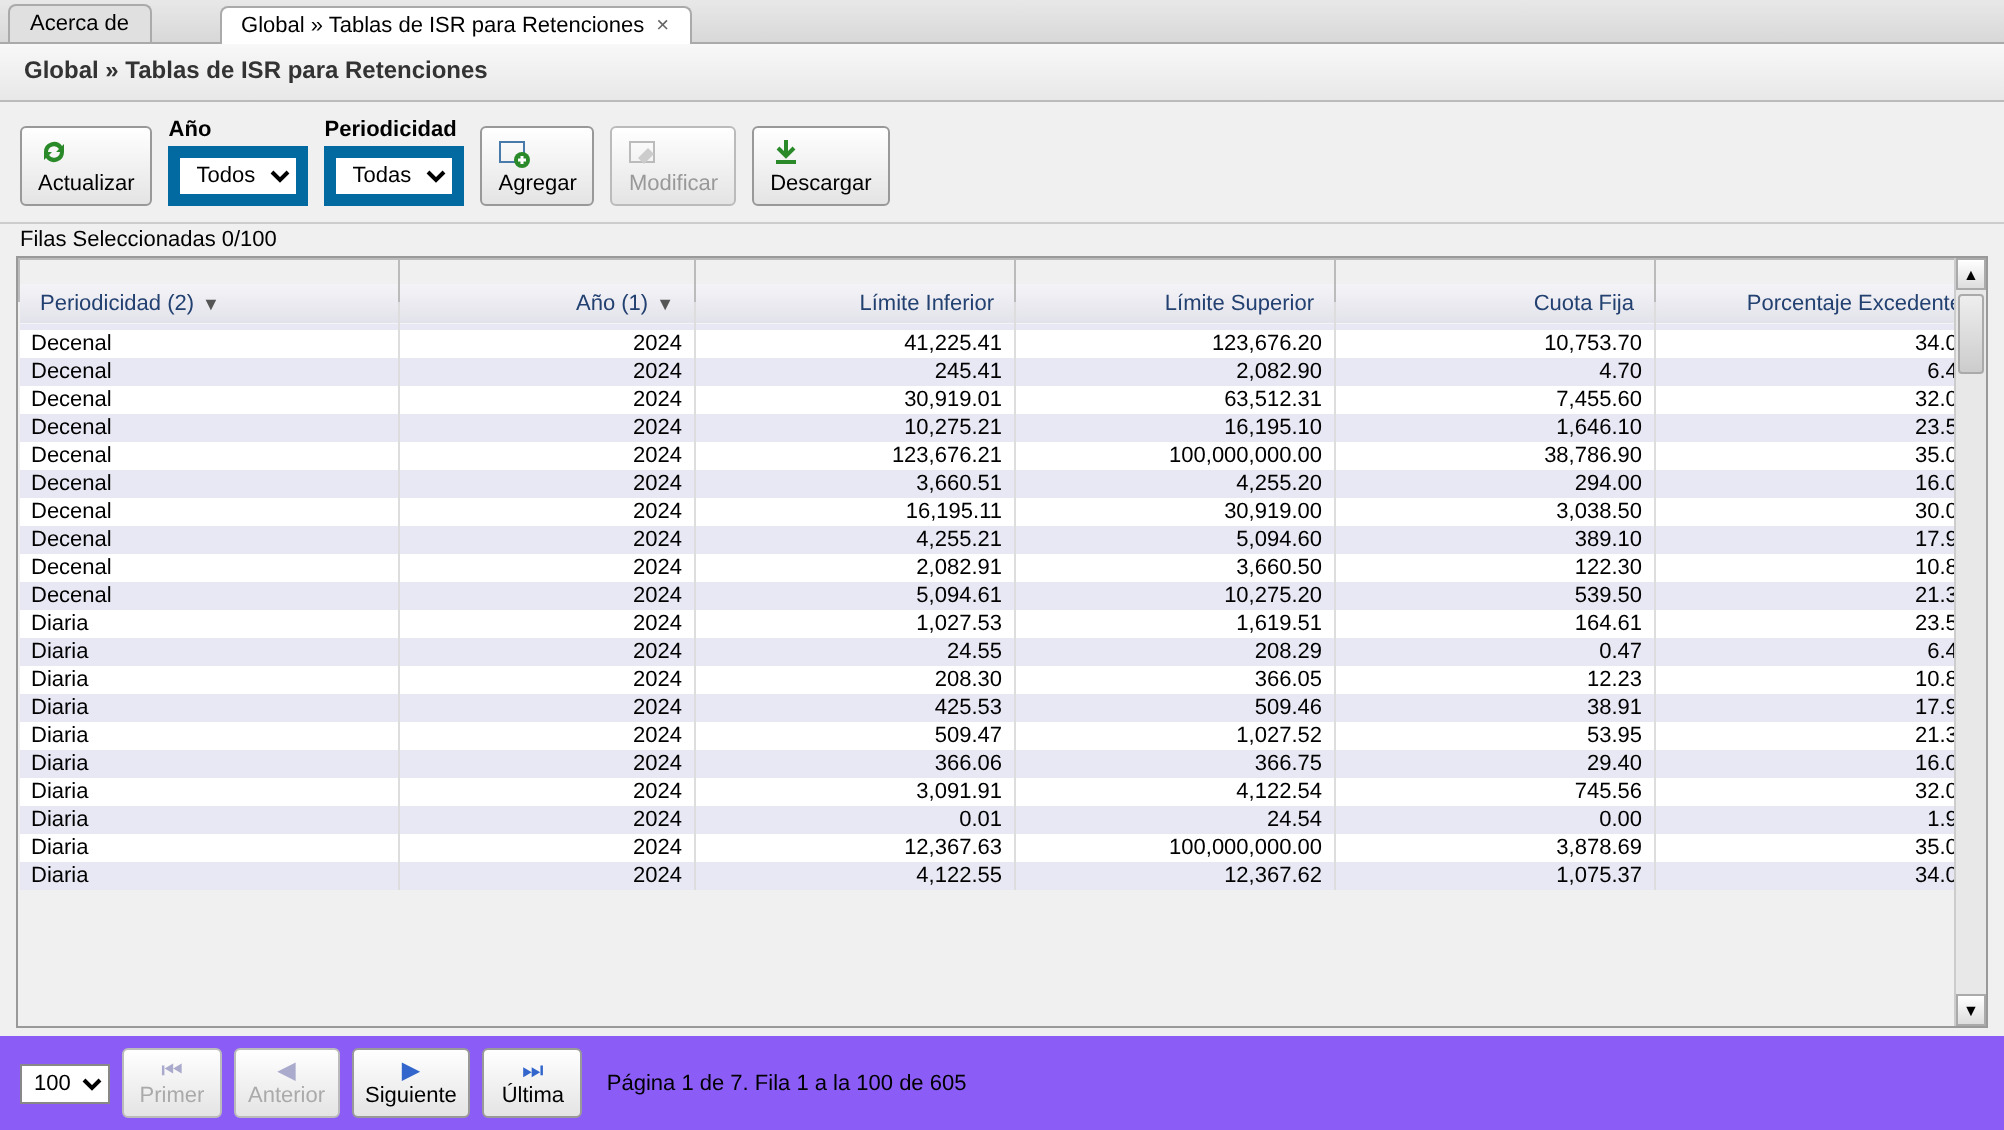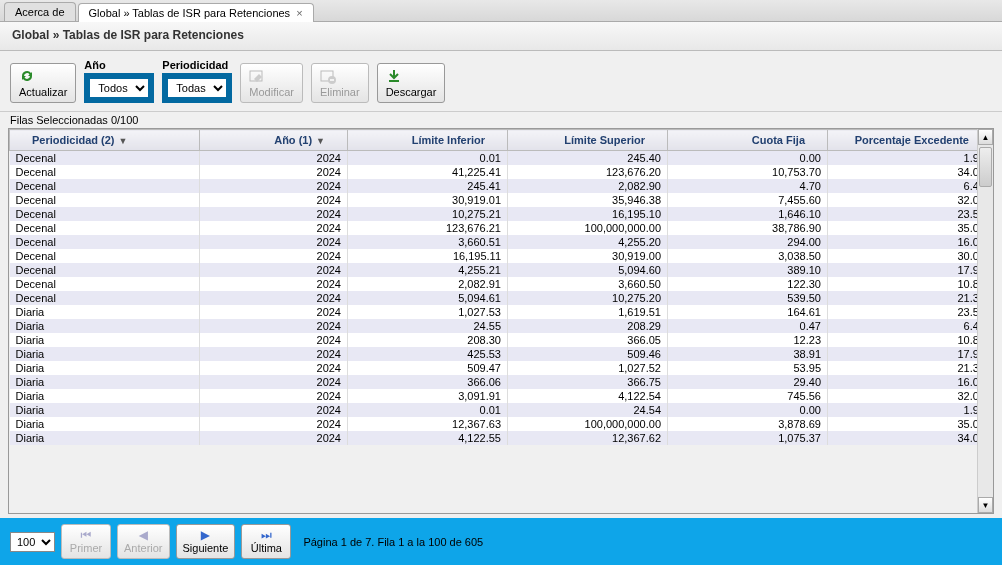--- a/index.html
+++ b/index.html
@@ -15,20 +15,21 @@
   display: flex;
   flex-direction: column;
 }
 .tabs {
   display: flex;
   background: linear-gradient(#e8e8e8,#d8d8d8);
   border-bottom: 1px solid #aaa;
   padding: 0 4px;
   height: 22px;
   align-items: flex-end;
+  gap: 32px;
 }
 .tab {
   padding: 3px 10px;
   border: 1px solid #aaa;
   border-bottom: none;
   background: #e0e0e0;
   margin-right: 2px;
   border-radius: 4px 4px 0 0;
   font-size: 11px;
   display: flex;
@@ -90,27 +91,27 @@
   overflow: hidden;
   margin: 0 8px 4px 8px;
   border: 1px solid #999;
   display: flex;
 }
 .grid { flex: 1; overflow-y: auto; overflow-x: hidden; }
 table { width: 100%; border-collapse: collapse; table-layout: fixed; }
 th {
   background: linear-gradient(#f4f4f8,#e2e2ea);
   border: 1px solid #bbb;
-  padding: 4px 22px;
-  font-size: 11px;
-  font-weight: bold;
+  padding: 4px 10px;
+  font-size: 11px;
+  font-weight: normal;
   color: #224070;
   text-align: center;
   position: sticky;
-  top: 0;
+  top: 12px;
 }
 th .sort { font-size: 9px; color: #555; margin-left: 4px; }
 td {
   border-right: 1px solid #ddd;
   padding: 1px 6px;
   font-size: 11px;
   white-space: nowrap;
   overflow: hidden;
 }
 tr:nth-child(odd) td { background: #e8e8f4; }
@@ -144,21 +145,21 @@
   left: 1px; right: 1px;
   background: linear-gradient(#eee,#ccc);
   border: 1px solid #aaa;
   border-radius: 2px;
 }
 .pager {
   display: flex;
   align-items: center;
   gap: 6px;
   padding: 6px 10px;
-  background: #0ea5e9;
+  background: #8b5cf6;
 }
 .pager select { font-size: 11px; border:1px solid #888; padding:2px; background:#fff;}
 .pg-btn {
   background: linear-gradient(#fff,#e4e4e4);
   border: 1px solid #999;
   border-radius: 3px;
   padding: 4px 6px;
   min-width: 50px;
   text-align: center;
   font-size: 11px;
@@ -203,38 +204,38 @@
     <select>
       <option>Todos</option>
     </select>
   </div>
   <div class="field-group">
     <label>Periodicidad</label>
     <select>
       <option>Todas</option>
     </select>
   </div>
+  <div class="tb-btn">
+    <span class="icon">
+      <svg width="16" height="16" viewBox="0 0 16 16">
+          <rect x="1" y="3" width="12" height="10" fill="none" stroke="#4a7aaa" stroke-width="1"></rect>
+          <circle cx="12" cy="12" r="4" fill="#2a8a2a"></circle>
+          <path d="M12 10v4M10 12h4" stroke="#fff" stroke-width="1.5"></path>
+        </svg>
+    </span>
+    <span>Agregar</span>
+  </div>
   <div class="tb-btn disabled">
     <span class="icon">
       <svg width="16" height="16" viewBox="0 0 16 16">
           <rect x="1" y="3" width="12" height="10" fill="none" stroke="#bbb" stroke-width="1"></rect>
           <path d="M10 6l3 3-5 5-3-3z" fill="#ccc"></path>
         </svg>
     </span>
     <span>Modificar</span>
-  </div>
-  <div class="tb-btn disabled">
-    <span class="icon">
-      <svg width="16" height="16" viewBox="0 0 16 16">
-          <rect x="1" y="3" width="12" height="10" fill="none" stroke="#bbb" stroke-width="1"></rect>
-          <circle cx="12" cy="12" r="4" fill="#ccc"></circle>
-          <path d="M10 12h4" stroke="#fff" stroke-width="1.5"></path>
-        </svg>
-    </span>
-    <span>Eliminar</span>
   </div>
   <div class="tb-btn">
     <span class="icon">
       <svg width="16" height="16" viewBox="0 0 16 16">
           <path d="M8 2v7M4 6l4 4 4-4" fill="none" stroke="#2a8a2a" stroke-width="2"></path>
           <path d="M3 12h10v2H3z" fill="#2a8a2a"></path>
         </svg>
     </span>
     <span>Descargar</span>
   </div>
@@ -277,21 +278,21 @@
             <td class="col-y">2024</td>
             <td class="col-li">245.41</td>
             <td class="col-ls">2,082.90</td>
             <td class="col-cf">4.70</td>
             <td class="col-pe">6.40</td>
           </tr>
           <tr>
             <td class="col-p">Decenal</td>
             <td class="col-y">2024</td>
             <td class="col-li">30,919.01</td>
-            <td class="col-ls">35,946.38</td>
+            <td class="col-ls">63,512.31</td>
             <td class="col-cf">7,455.60</td>
             <td class="col-pe">32.00</td>
           </tr>
           <tr>
             <td class="col-p">Decenal</td>
             <td class="col-y">2024</td>
             <td class="col-li">10,275.21</td>
             <td class="col-ls">16,195.10</td>
             <td class="col-cf">1,646.10</td>
             <td class="col-pe">23.52</td>

